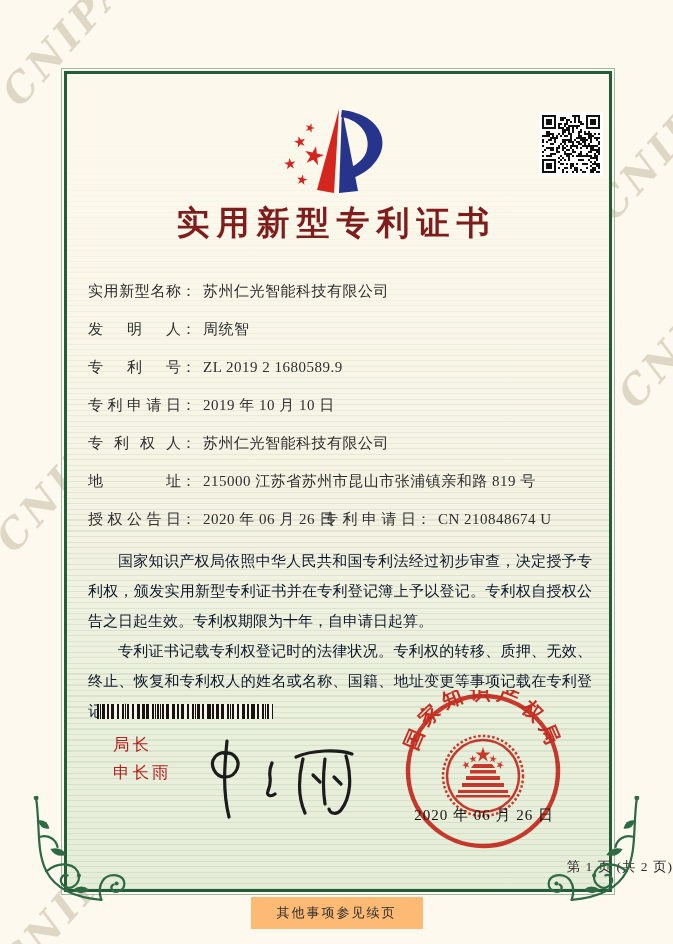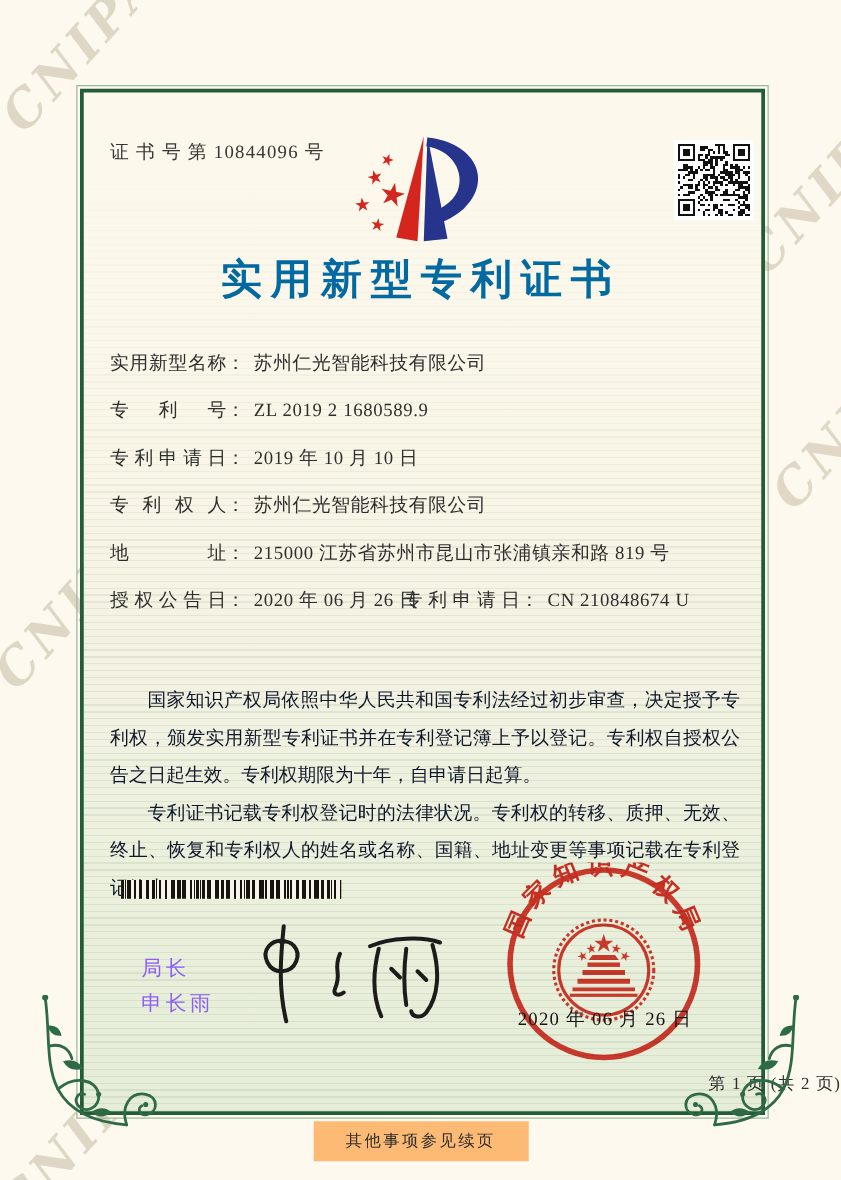--- a/index.html
+++ b/index.html
@@ -27,21 +27,21 @@
       linear-gradient(180deg,#fbf7ea 0%,#f4f2e3 55%,#eaf0dc 78%,#e5ecd7 100%);
   }
   .ornament{position:absolute;width:112px;height:112px;z-index:5;}
   
   .cert-no{position:absolute;left:88px;top:112px;font-size:15px;letter-spacing:1px;color:#353535;}
   .logo{position:absolute;left:278px;top:106px;width:120px;height:92px;}
   .qr{position:absolute;left:539px;top:112px;width:64px;height:64px;background:#fff;padding:3px;box-sizing:border-box;}
   .qr svg{width:100%;height:100%;display:block;}
   .title{
     position:absolute;left:0;right:0;top:201px;text-align:center;
-    font-size:33px;font-weight:700;letter-spacing:7px;color:#0369a1;
+    font-size:33px;font-weight:700;letter-spacing:7px;color:#7f1d1d;
   }
   
   .fields{position:absolute;left:88px;top:281px;width:505px;font-size:15px;color:#2e2e2e;}
   .frow{position:relative;height:38px;line-height:20px;white-space:nowrap;}
   .flabel{display:inline-block;width:93px;text-align:justify;text-align-last:justify;}
   .fcolon{display:inline-block;margin-right:7px;}
   .fvalue{letter-spacing:.5px;}
   .pair2{position:absolute;left:235px;top:0;}
   
   .paras{position:absolute;left:88px;top:546px;width:504px;font-size:15px;line-height:30px;
@@ -49,22 +49,22 @@
   .paras p{margin:0;text-indent:2em;}
   
   .barcode{
     position:absolute;left:97px;top:704px;width:176px;height:15px;background-color:#f6f4ea;
     background-image:
       repeating-linear-gradient(90deg,#17140f 0 2px,transparent 2px 5px),
       repeating-linear-gradient(90deg,#17140f 0 1px,transparent 1px 7px),
       repeating-linear-gradient(90deg,transparent 0 3px,#17140f 3px 4px,transparent 4px 11px);
   }
   .signer{
-    position:absolute;left:113px;top:762px;font-family:Liberation Mono, monospace;
-    font-size:16.5px;line-height:28px;letter-spacing:3px;color:#8b5cf6;
+    position:absolute;left:113px;top:730px;font-family:Liberation Sans, sans-serif;
+    font-size:16.5px;line-height:28px;letter-spacing:3px;color:#b91c1c;
   }
   .signature{position:absolute;left:198px;top:733px;width:172px;height:88px;}
   .seal{position:absolute;left:402px;top:690px;width:162px;height:162px;mix-blend-mode:multiply;opacity:.95;}
   .seal-date{
     position:absolute;left:404px;top:806px;width:160px;text-align:center;
     font-size:15px;letter-spacing:1px;color:#151515;z-index:6;
   }
   .page-indicator{position:absolute;left:0;right:0;top:858px;text-align:right;font-size:13.5px;color:#2e2e2e;letter-spacing:1px;}
   .continuation{position:absolute;left:0;right:0;top:897px;text-align:center;z-index:7;}
   .continuation span{
@@ -112,21 +112,20 @@
     <g fill="#2e6a44">
       <path d="M22,52 q11,-3 16,6 q-11,3 -16,-6"></path>
       <path d="M10,24 q9,-1 11,8 q-9,1 -11,-8"></path>
       <path d="M44,92 q9,-6 16,0 q-8,7 -16,0"></path>
       <circle cx="8" cy="2" r="2.4"></circle>
         <circle cx="50" cy="78" r="2"></circle>
         <circle cx="87" cy="86" r="2"></circle>
     </g>
   </svg>
 
-  <div class="cert-no">证 书 号 第 10844096 号</div>
 
   <svg class="logo" viewBox="0 0 120 92">
     <defs>
       <path id="star" d="M0,-1 L0.225,-0.309 L0.951,-0.309 L0.363,0.118 L0.588,0.809 L0,0.382 L-0.588,0.809 L-0.363,0.118 L-0.951,-0.309 L-0.225,-0.309 Z"></path>
     </defs>
     <path d="M64,4 C102,8 117,38 93,61 C84,69 74,73 66,74 L64,65 C74,62 84,56 88,47 C94,32 84,14 63,11 Z" fill="#27348b"></path>
     <polygon points="61,3 56,87 39,84" fill="#d4261e"></polygon>
     <polygon points="64,3 80,85 61,87" fill="#27348b"></polygon>
     <g fill="#d4261e">
       <use href="#star" transform="translate(36,50) scale(10) rotate(12)"></use>
@@ -450,20 +449,23 @@
     </svg>
   </div>
 
   <div class="title">实用新型专利证书</div>
 
   <div class="fields">
     <div class="frow">
       <span class="flabel">实用新型名称</span><span class="fcolon">：</span><span class="fvalue">苏州仁光智能科技有限公司</span>
     </div>
     <div class="frow">
+      <span class="flabel">发明人</span><span class="fcolon">：</span><span class="fvalue">周统智</span>
+    </div>
+    <div class="frow">
       <span class="flabel">专利号</span><span class="fcolon">：</span><span class="fvalue">ZL 2019 2 1680589.9</span>
     </div>
     <div class="frow">
       <span class="flabel">专利申请日</span><span class="fcolon">：</span><span class="fvalue">2019 年 10 月 10 日</span>
     </div>
     <div class="frow">
       <span class="flabel">专利权人</span><span class="fcolon">：</span><span class="fvalue">苏州仁光智能科技有限公司</span>
     </div>
     <div class="frow">
       <span class="flabel">地址</span><span class="fcolon">：</span><span class="fvalue">215000 江苏省苏州市昆山市张浦镇亲和路 819 号</span>

